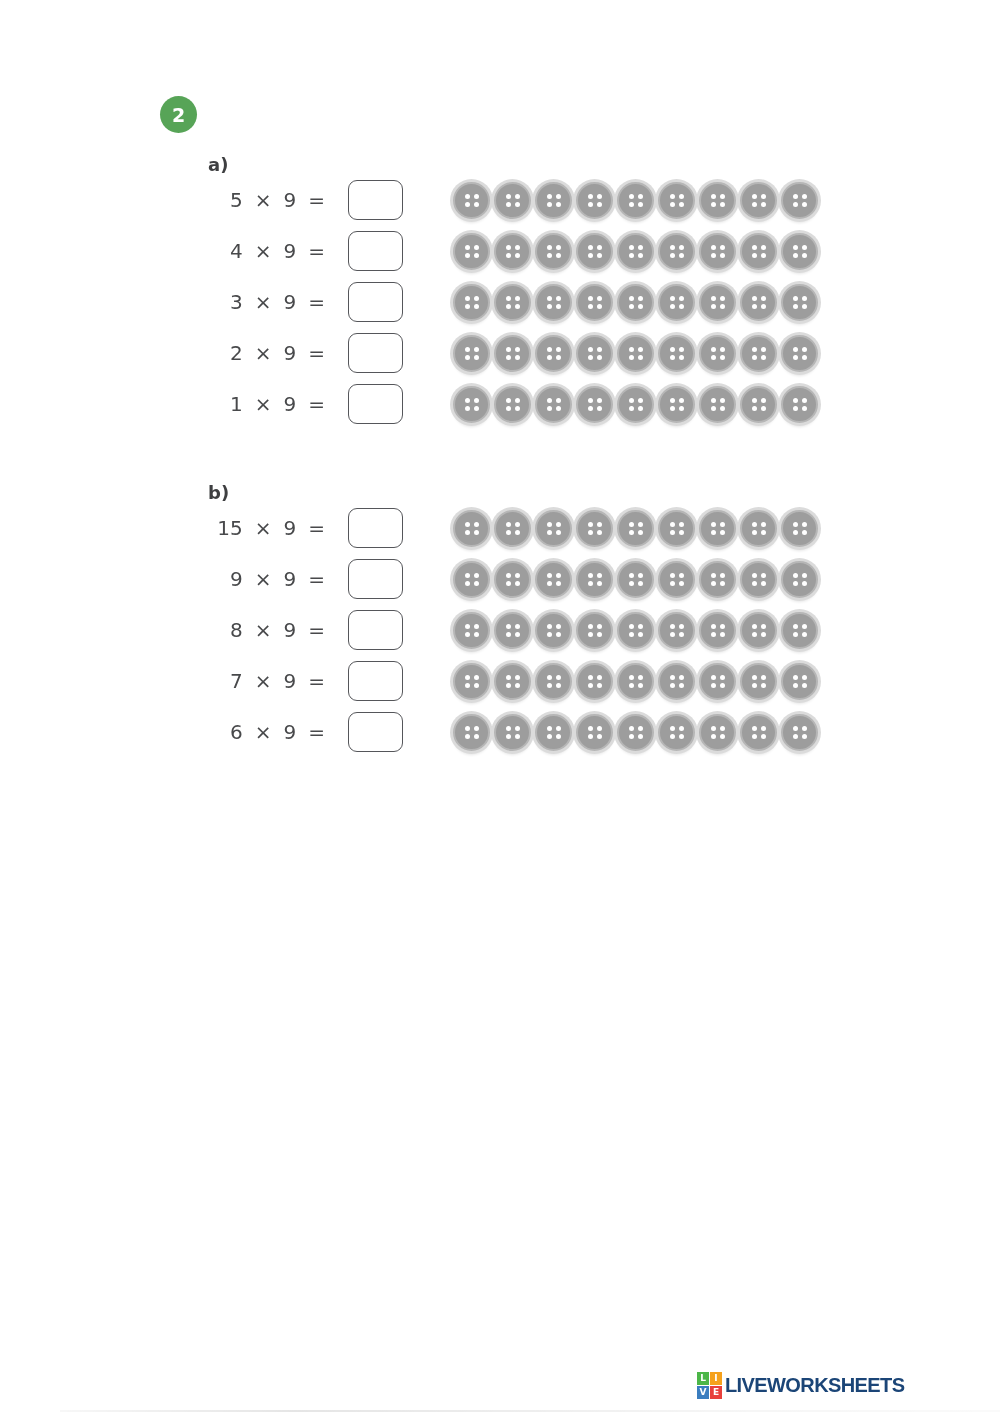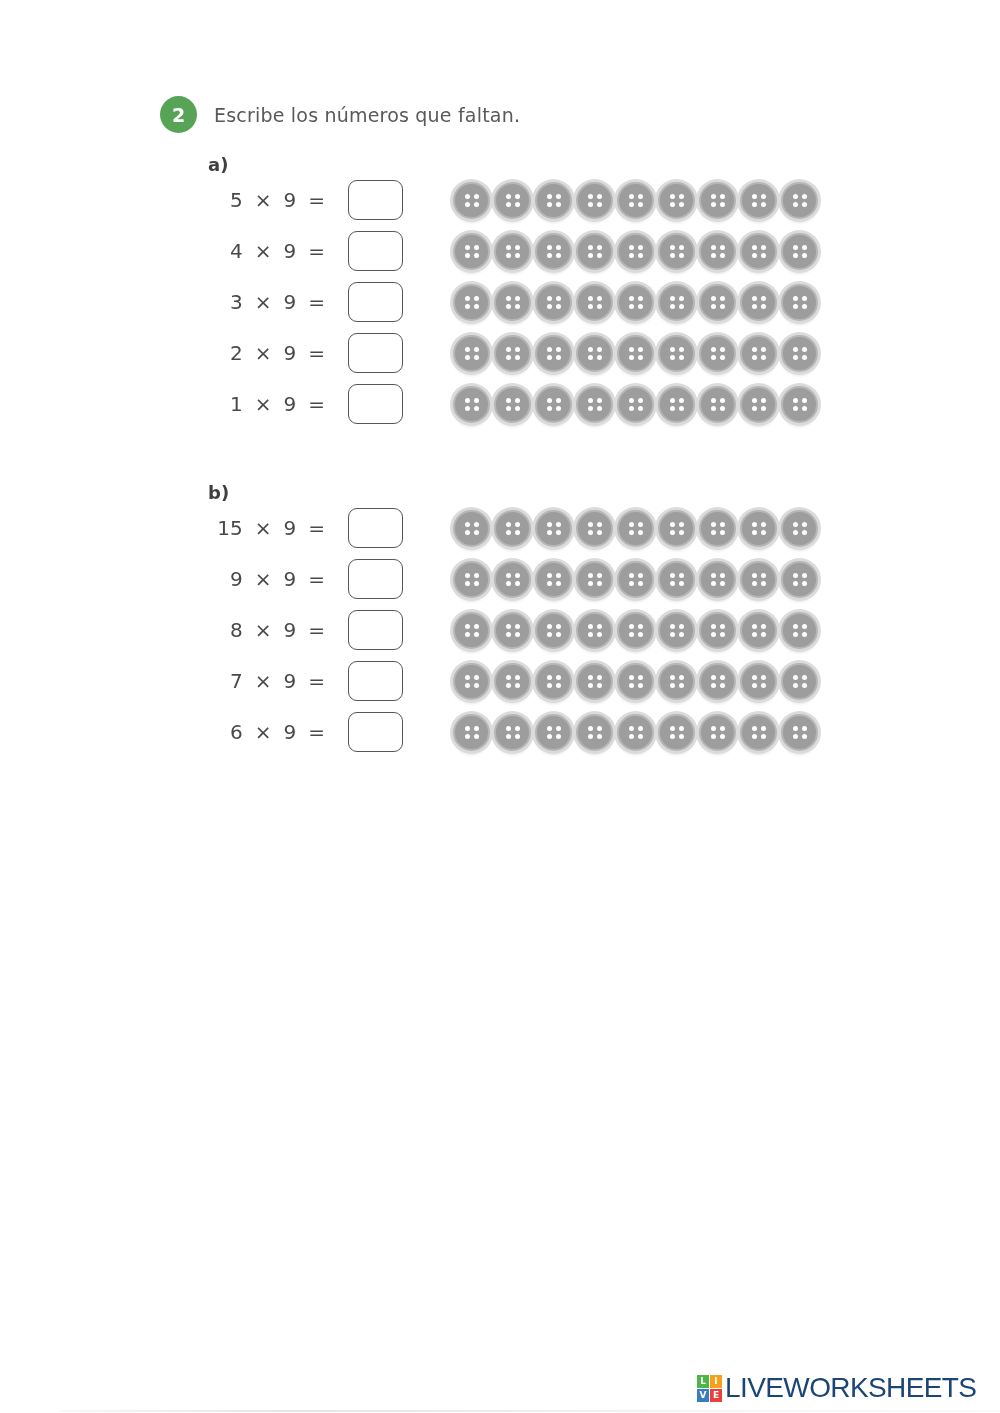--- a/index.html
+++ b/index.html
@@ -83,36 +83,35 @@
     grid-auto-rows:13px;
     gap:1px;
     flex:0 0 auto;
   }
   .logo-sq {
     display:flex; align-items:center; justify-content:center;
     color:#ffffff; font-size:9px; font-weight:bold; line-height:1;
   }
   .logo-text {
     font-family:"Liberation Sans", sans-serif;
-    font-size:28px; font-weight:400; color:#1b4577;
+    font-size:20px; font-weight:700; color:#1b4577;
     letter-spacing:-0.6px; white-space:nowrap;
   }
 
   
   .scan-artifact {
     position:absolute; left:60px; right:0; bottom:1px; height:2px;
     background:linear-gradient(90deg, rgba(0,0,0,0.03), rgba(0,0,0,0.10) 25%, rgba(0,0,0,0.04) 70%, rgba(0,0,0,0.02));
   }
 </style>
 </head>
 <body>
 
 <div class="header">
   <div class="badge">2</div>
-  <div class="instruction">Escribe los números que faltan.</div>
 </div>
 
 <div class="section" id="section-a">
   <span class="section-label">a)</span>
   <div>
       <div class="row">
         <div class="eq">
           <span class="eq-part">5</span>
           <span class="eq-part">×</span>
           <span class="eq-part">9</span>

